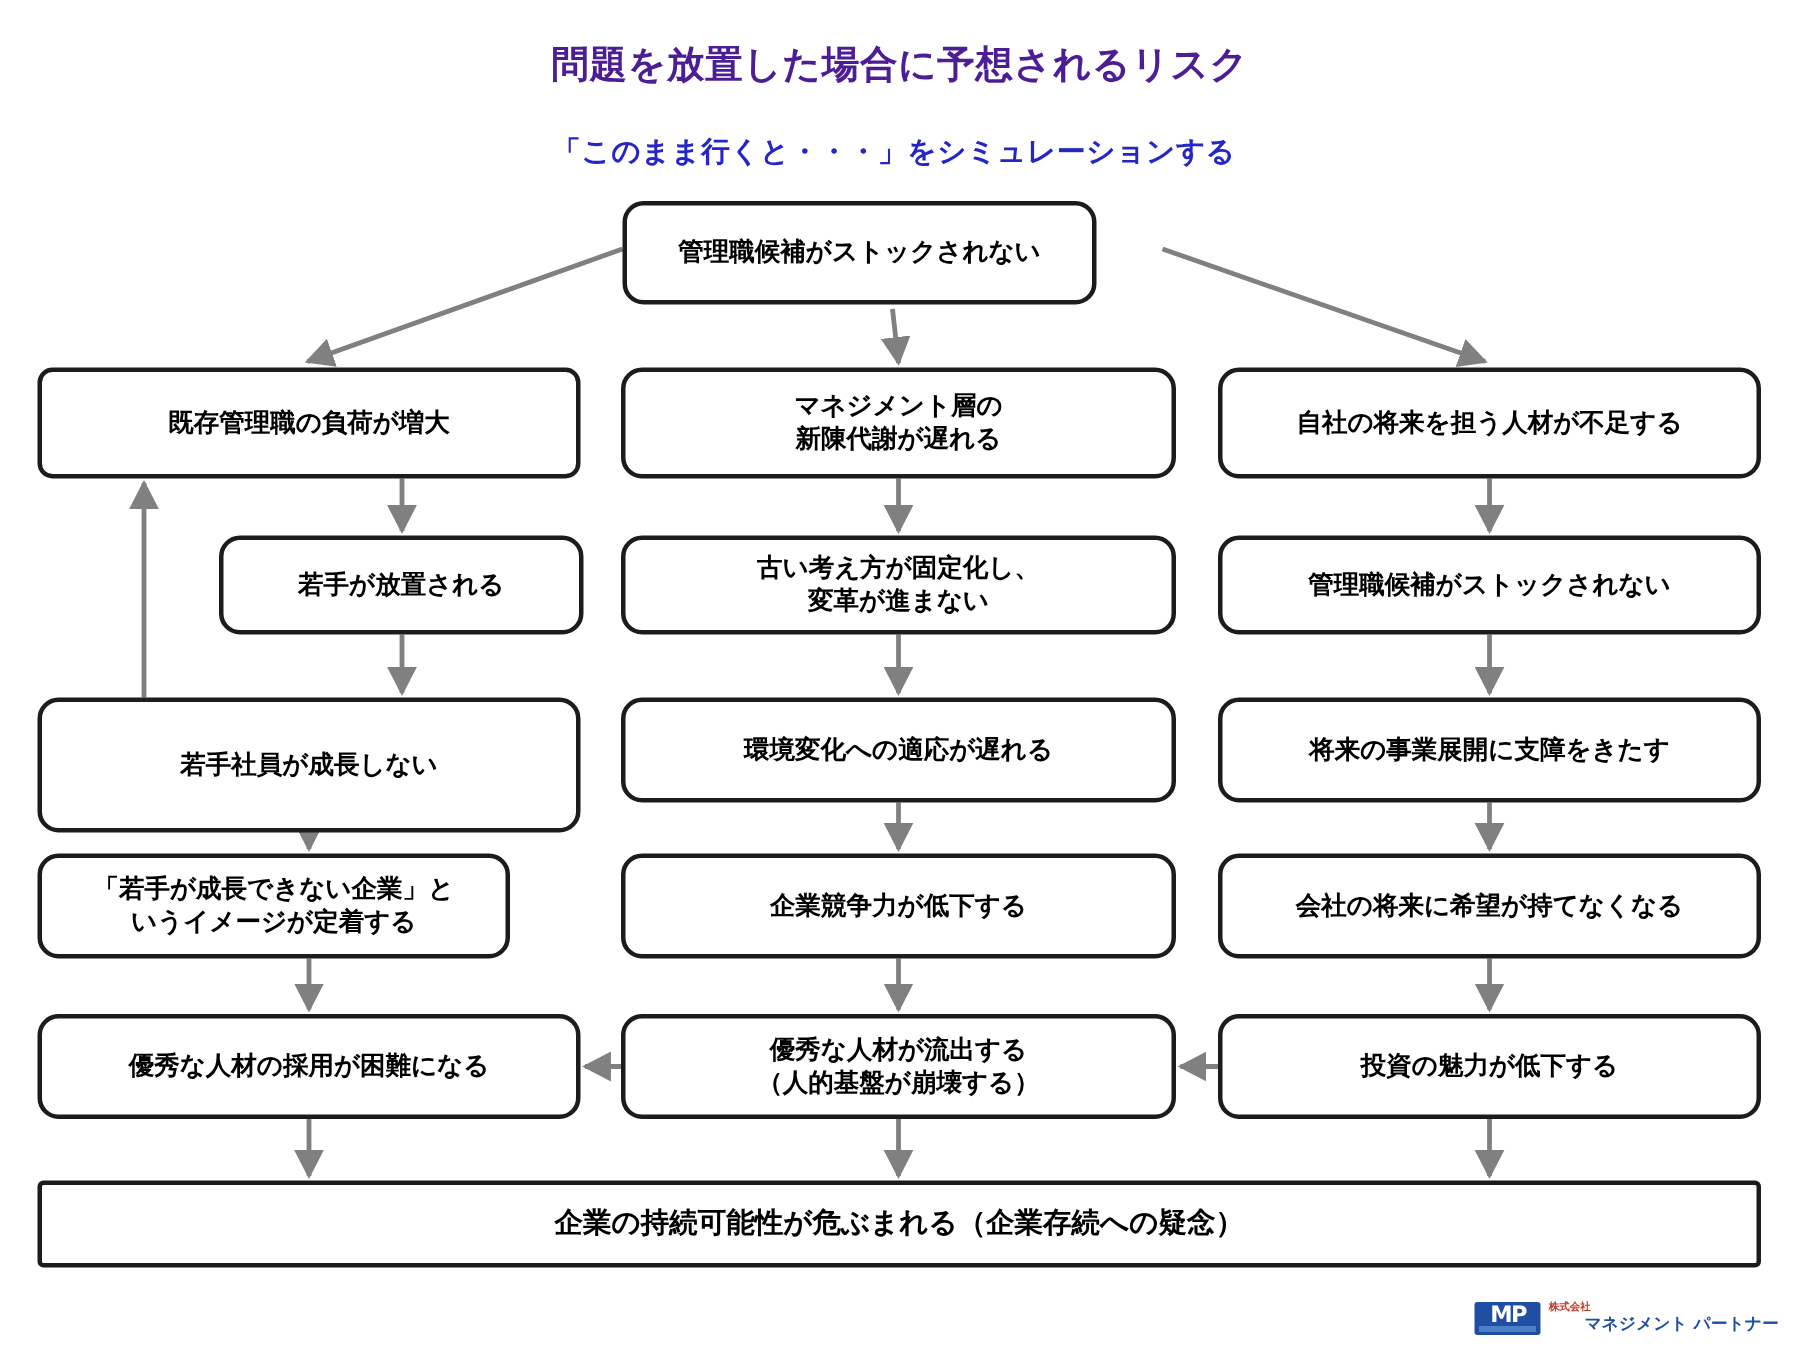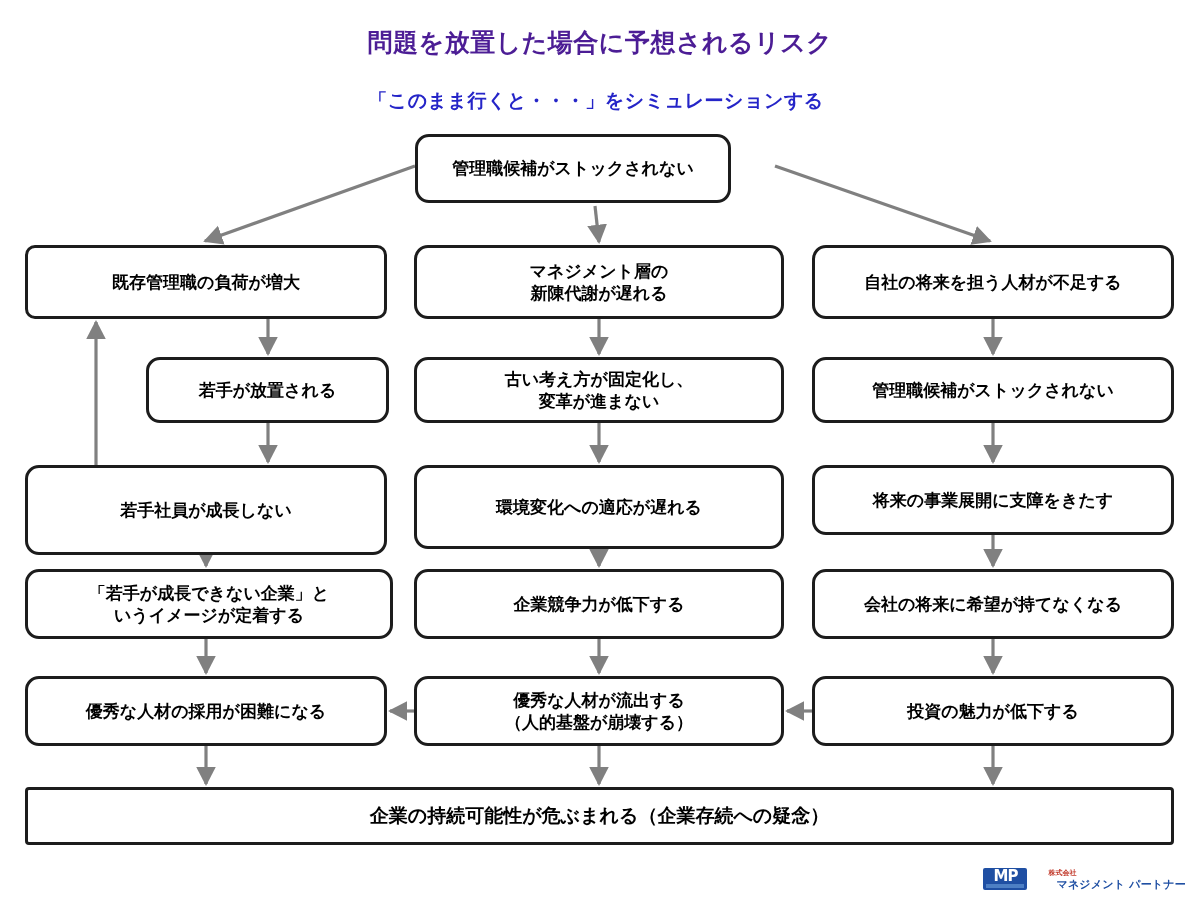--- a/index.html
+++ b/index.html
@@ -66,21 +66,21 @@
   }
   .node.wide-bottom {
     font-size: 19px;
     border-radius: 4px;
   }
   .logo {
     position: absolute;
     right: 14px;
     bottom: 10px;
     display: flex;
-    align-items: flex-end;
+    align-items: flex-start;
     gap: 5px;
     z-index: 3;
   }
   .logo-mark {
     width: 44px;
     height: 22px;
     background: #1f4fa3;
     border-radius: 2px;
     position: relative;
     overflow: hidden;
@@ -109,21 +109,20 @@
     display: flex;
     flex-direction: column;
     justify-content: center;
     line-height: 1;
   }
   .logo-kabu {
     font-size: 7px;
     color: #c23a2b;
     font-weight: bold;
     margin-bottom: 2px;
-    margin-left: 16px;
   }
   .logo-name {
     font-size: 11px;
     color: #1f4fa3;
     font-weight: bold;
     letter-spacing: 0.2px;
     margin-left: 24px;
   }
 </style>
 </head>
@@ -177,22 +176,22 @@
   </div>
 
 <div class="node" style="left: 415px; top: 134px; width: 316px; height: 69px;">管理職候補がストックされない</div>
     <div class="node" style="left: 25px; top: 245px; width: 362px; height: 74px; border-radius: 10px;">既存管理職の負荷が増大</div>
     <div class="node" style="left: 414px; top: 245px; width: 370px; height: 74px;">マネジメント層の<br>新陳代謝が遅れる</div>
     <div class="node" style="left: 146px; top: 357px; width: 243px; height: 66px;">若手が放置される</div>
     <div class="node" style="left: 812px; top: 245px; width: 362px; height: 74px;">自社の将来を担う人材が不足する</div>
     <div class="node" style="left: 414px; top: 357px; width: 370px; height: 66px;">古い考え方が固定化し、<br>変革が進まない</div>
     <div class="node" style="left: 812px; top: 357px; width: 362px; height: 66px;">管理職候補がストックされない</div>
     <div class="node" style="left: 25px; top: 465px; width: 362px; height: 90px;">若手社員が成長しない</div>
-    <div class="node" style="left: 414px; top: 465px; width: 370px; height: 84px;">環境変化への適応が遅れる</div>
+    <div class="node" style="left: 414px; top: 465px; width: 370px; height: 70px;">環境変化への適応が遅れる</div>
     <div class="node" style="left: 812px; top: 465px; width: 362px; height: 70px;">将来の事業展開に支障をきたす</div>
-    <div class="node" style="left: 25px; top: 569px; width: 368px; height: 70px;">「若手が成長できない企業」と<br>いうイメージが定着する</div>
+    <div class="node" style="left: 25px; top: 569px; width: 315px; height: 70px;">「若手が成長できない企業」と<br>いうイメージが定着する</div>
     <div class="node" style="left: 414px; top: 569px; width: 370px; height: 70px;">企業競争力が低下する</div>
     <div class="node" style="left: 812px; top: 569px; width: 362px; height: 70px;">会社の将来に希望が持てなくなる</div>
     <div class="node" style="left: 25px; top: 676px; width: 362px; height: 70px;">優秀な人材の採用が困難になる</div>
     <div class="node" style="left: 414px; top: 676px; width: 370px; height: 70px;">優秀な人材が流出する<br>（人的基盤が崩壊する）</div>
     <div class="node" style="left: 812px; top: 676px; width: 362px; height: 70px;">投資の魅力が低下する</div>
     <div class="node wide-bottom" style="left: 25px; top: 787px; width: 1149px; height: 58px;">企業の持続可能性が危ぶまれる（企業存続への疑念）</div>
   </div>
 
 </body></html>

